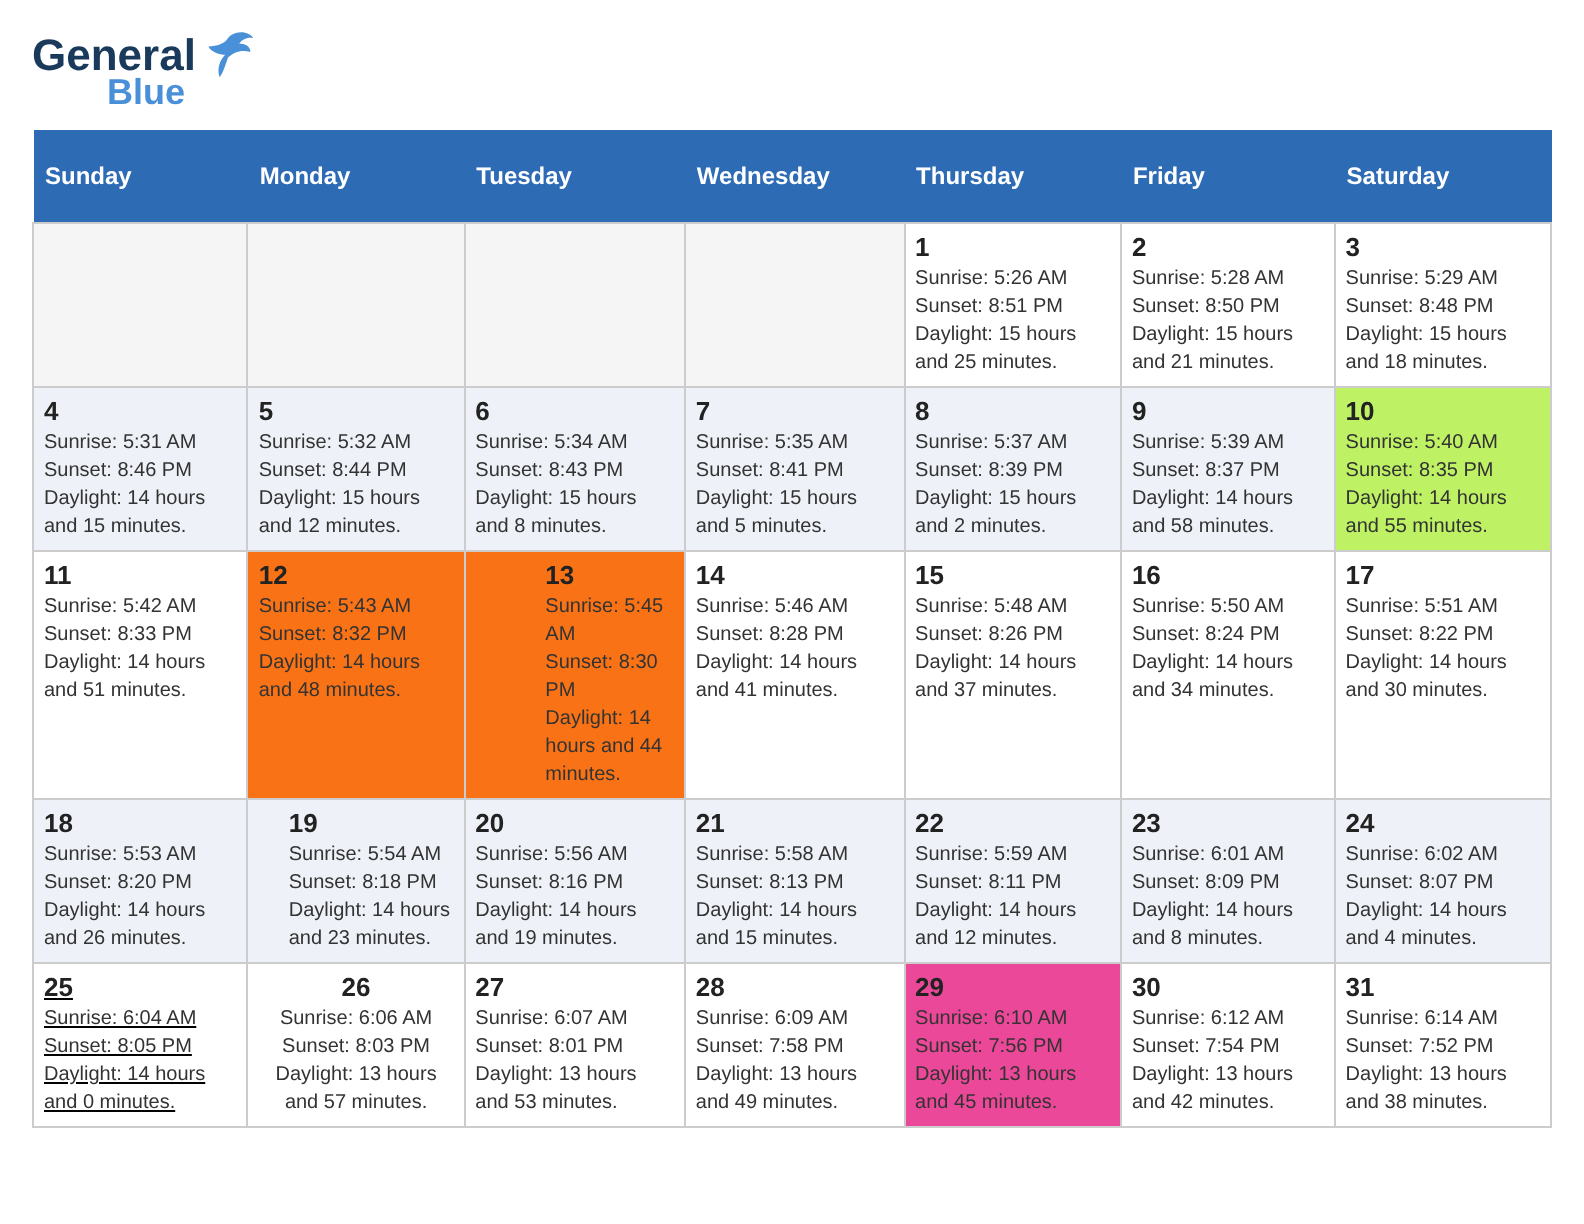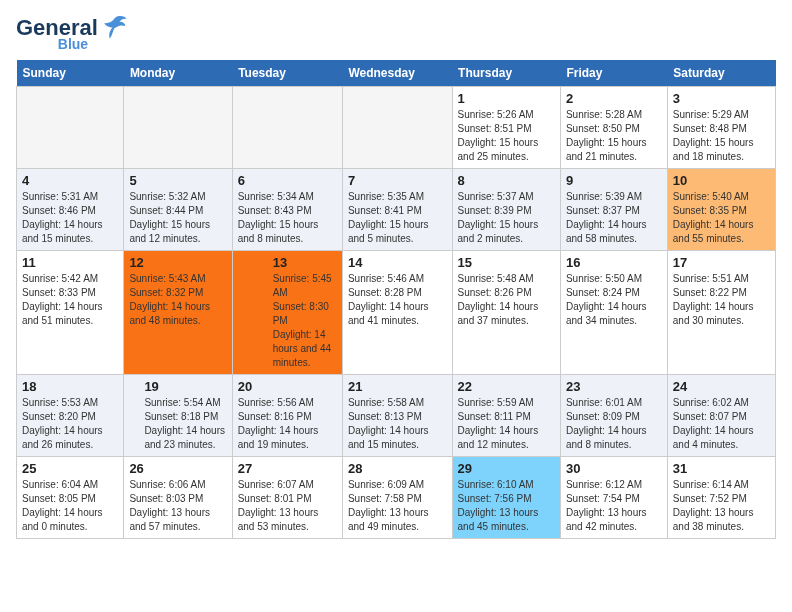--- a/index.html
+++ b/index.html
@@ -45,21 +45,21 @@
     }
     table {
       width: 100%;
       border-collapse: collapse;
       font-size: 11px;
     }
     th {
       background-color: #2d6bb5;
       color: #fff;
       text-align: left;
-      padding: 6px 6px;
+      padding: 16px 6px;
       font-size: 12px;
       font-weight: bold;
     }
     td {
       border: 1px solid #ccc;
       vertical-align: top;
       padding: 4px 5px;
       height: 82px;
       width: 113px;
       background: #fff;
@@ -92,21 +92,21 @@
 <div class="header">
   <div class="logo">
     <div style="display:flex; align-items:center;">
       <span class="logo-text">
         General<span></span>
       </span>
       <svg width="28" height="28" viewBox="0 0 40 40" style="margin-left:2px; margin-top:-4px;">
         <path d="M22 8 C28 4, 36 6, 38 10 C34 9, 30 11, 28 14 C32 14, 36 16, 36 20 C30 18, 24 20, 20 24 C18 30, 16 36, 14 38 C12 32, 14 26, 18 22 C14 22, 8 20, 6 16 C12 16, 18 14, 20 10 Z" fill="#4a90d9"></path>
       </svg>
     </div>
-    <div style="font-size:14px; font-weight:bold; color:#4a90d9; margin-top:-4px; margin-left:2px;">Blue</div>
+    <div style="font-size:18px; font-weight:bold; color:#4a90d9; margin-top:-4px; margin-left:2px;">Blue</div>
   </div>
   <div class="title-block">
     <div class="month-year"></div>
     <div class="location"></div>
   </div>
 </div>
 
 <table>
   <thead>
     <tr>
@@ -156,21 +156,21 @@
           <div class="day-info">Sunrise: 5:35 AM<br>Sunset: 8:41 PM<br>Daylight: 15 hours and 5 minutes.</div>
         </td>
         <td style="background: rgb(238, 242, 248);">
           <span class="day-num">8</span>
           <div class="day-info">Sunrise: 5:37 AM<br>Sunset: 8:39 PM<br>Daylight: 15 hours and 2 minutes.</div>
         </td>
         <td style="background: rgb(238, 242, 248);">
           <span class="day-num">9</span>
           <div class="day-info">Sunrise: 5:39 AM<br>Sunset: 8:37 PM<br>Daylight: 14 hours and 58 minutes.</div>
         </td>
-        <td style="background: #fdba74; margin-left: 16px;">
+        <td style="background: #bef264; margin-left: 16px;">
           <span class="day-num">10</span>
           <div class="day-info">Sunrise: 5:40 AM<br>Sunset: 8:35 PM<br>Daylight: 14 hours and 55 minutes.</div>
         </td>
       </tr>
       <tr>
         <td style="background: rgb(255, 255, 255);">
           <span class="day-num">11</span>
           <div class="day-info">Sunrise: 5:42 AM<br>Sunset: 8:33 PM<br>Daylight: 14 hours and 51 minutes.</div>
         </td>
         <td style="background: #f97316;">
@@ -222,37 +222,37 @@
         <td style="background: rgb(238, 242, 248);">
           <span class="day-num">23</span>
           <div class="day-info">Sunrise: 6:01 AM<br>Sunset: 8:09 PM<br>Daylight: 14 hours and 8 minutes.</div>
         </td>
         <td style="background: rgb(238, 242, 248);">
           <span class="day-num">24</span>
           <div class="day-info">Sunrise: 6:02 AM<br>Sunset: 8:07 PM<br>Daylight: 14 hours and 4 minutes.</div>
         </td>
       </tr>
       <tr>
-        <td style="background: rgb(255, 255, 255);">
+        <td style="background: rgb(255, 255, 255); text-decoration: underline;">
           <span class="day-num">25</span>
           <div class="day-info">Sunrise: 6:04 AM<br>Sunset: 8:05 PM<br>Daylight: 14 hours and 0 minutes.</div>
         </td>
-        <td style="background: rgb(255, 255, 255);">
+        <td style="background: rgb(255, 255, 255); text-align: center;">
           <span class="day-num">26</span>
           <div class="day-info">Sunrise: 6:06 AM<br>Sunset: 8:03 PM<br>Daylight: 13 hours and 57 minutes.</div>
         </td>
         <td style="background: rgb(255, 255, 255);">
           <span class="day-num">27</span>
           <div class="day-info">Sunrise: 6:07 AM<br>Sunset: 8:01 PM<br>Daylight: 13 hours and 53 minutes.</div>
         </td>
         <td style="background: rgb(255, 255, 255);">
           <span class="day-num">28</span>
           <div class="day-info">Sunrise: 6:09 AM<br>Sunset: 7:58 PM<br>Daylight: 13 hours and 49 minutes.</div>
         </td>
-        <td style="background: #7dd3fc;">
+        <td style="background: #ec4899;">
           <span class="day-num">29</span>
           <div class="day-info">Sunrise: 6:10 AM<br>Sunset: 7:56 PM<br>Daylight: 13 hours and 45 minutes.</div>
         </td>
         <td style="background: rgb(255, 255, 255);">
           <span class="day-num">30</span>
           <div class="day-info">Sunrise: 6:12 AM<br>Sunset: 7:54 PM<br>Daylight: 13 hours and 42 minutes.</div>
         </td>
         <td style="background: rgb(255, 255, 255);">
           <span class="day-num">31</span>
           <div class="day-info">Sunrise: 6:14 AM<br>Sunset: 7:52 PM<br>Daylight: 13 hours and 38 minutes.</div>

